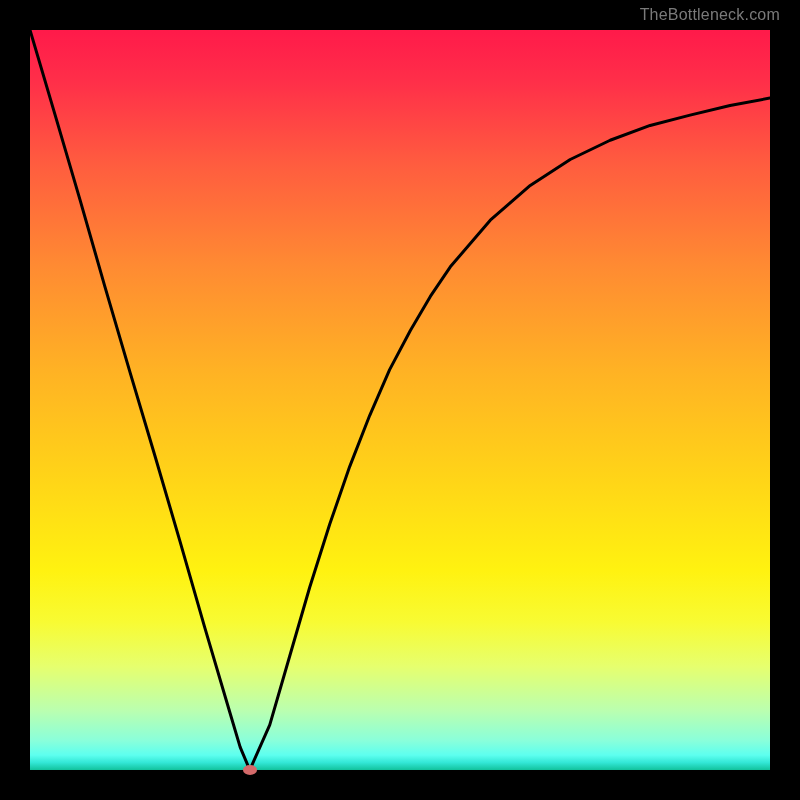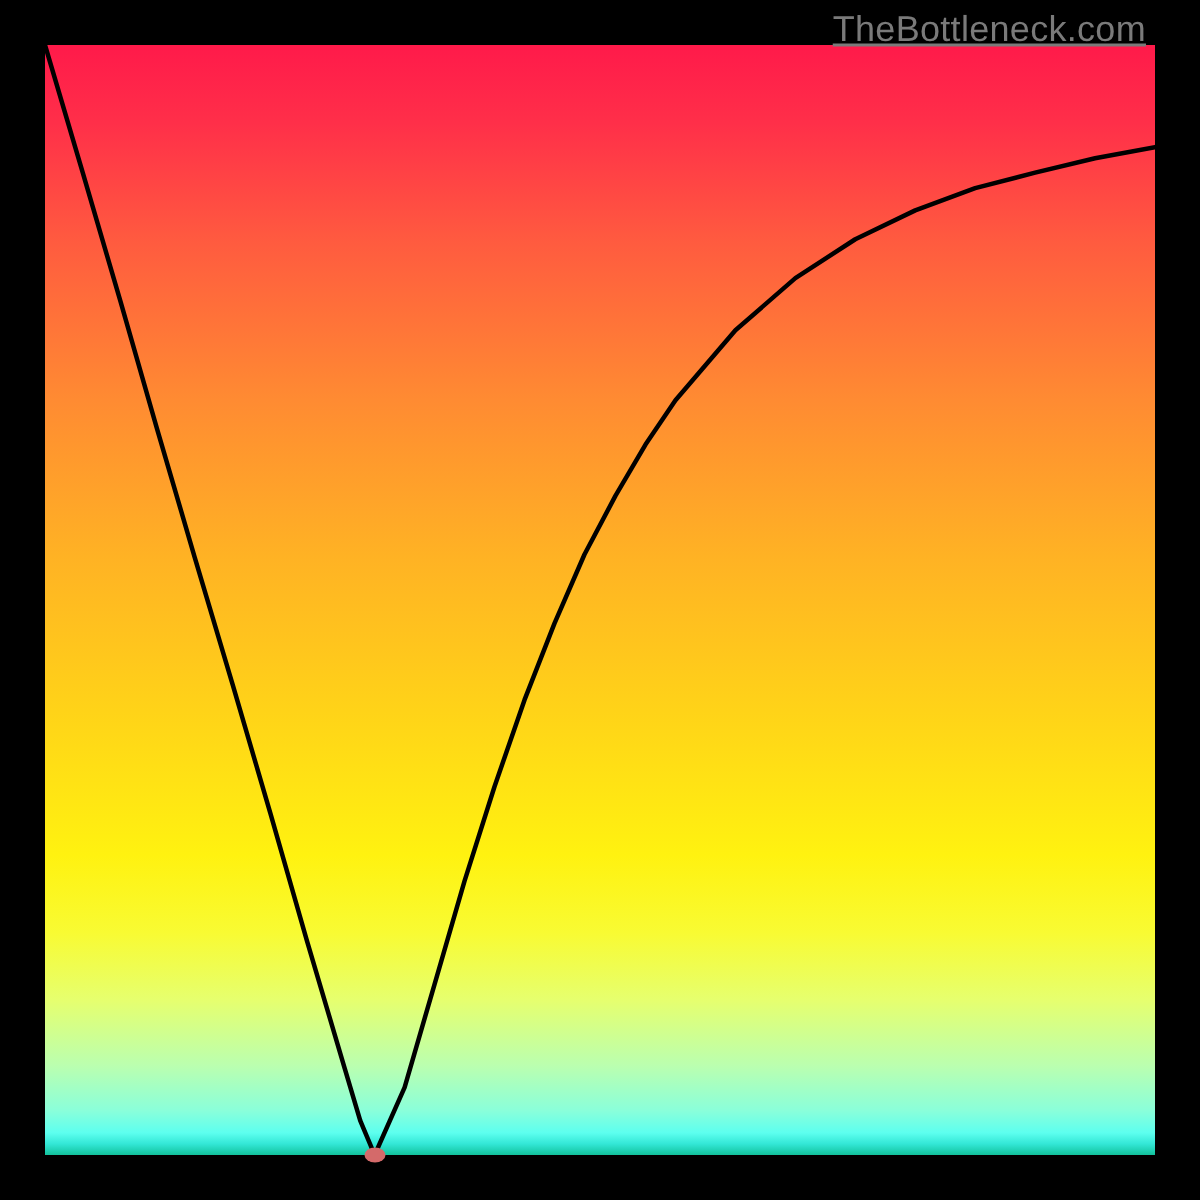--- a/index.html
+++ b/index.html
@@ -38,27 +38,26 @@
       #baffb0 92%,
       #8affda 96%,
       #5dffef 98%,
       #33e7d6 99%,
       #12c29c 100%
     );
   }
   .watermark {
     position: absolute;
     top: 6px;
-    right: 36px;
+    right: 20px;
     color: #7a7a7a;
-    font-size: 24px;
+    font-size: 16px;
     font-weight: 500;
     letter-spacing: 0.2px;
     z-index: 5;
-    text-decoration: underline;
   }
   svg.curve {
     position: absolute;
     left: 0;
     top: 0;
     width: 740px;
     height: 740px;
     z-index: 3;
   }
   .marker {

